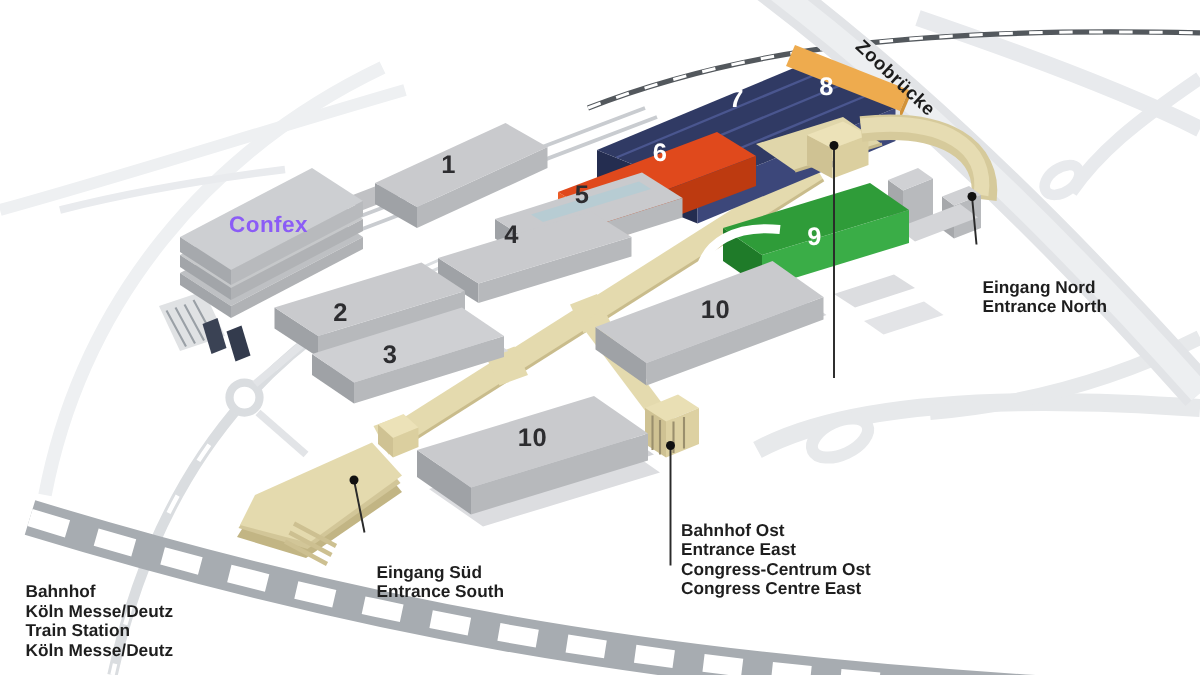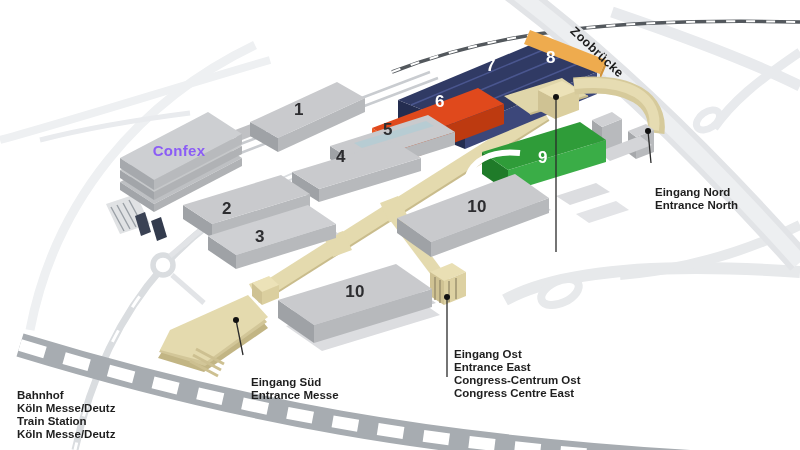--- a/index.html
+++ b/index.html
@@ -238,29 +238,29 @@
 
   <div class="callout" style="left:655px;top:165px">
     <div class="de">Eingang Nord</div>
     <div class="en">Entrance North</div>
   </div>
 
   <div class="callout" style="left:562px;top:236px">
   </div>
 
   <div class="callout" style="left:454px;top:327px">
-    <div class="de">Eingang Ost</div>
+    <div class="de">Bahnhof Ost</div>
     <div class="en">Entrance East</div>
     <div class="de">Congress-Centrum Ost</div>
     <div class="en">Congress Centre East</div>
   </div>
 
   <div class="callout" style="left:251px;top:355px">
     <div class="de">Eingang Süd</div>
-    <div class="en">Entrance Messe</div>
+    <div class="en">Entrance South</div>
   </div>
 
   <div class="callout" style="left:17px;top:368px">
     <div class="de">Bahnhof</div>
     <div class="de">Köln Messe/Deutz</div>
     <div class="en">Train Station</div>
     <div class="en">Köln Messe/Deutz</div>
   </div>
 </div>
 </div>

